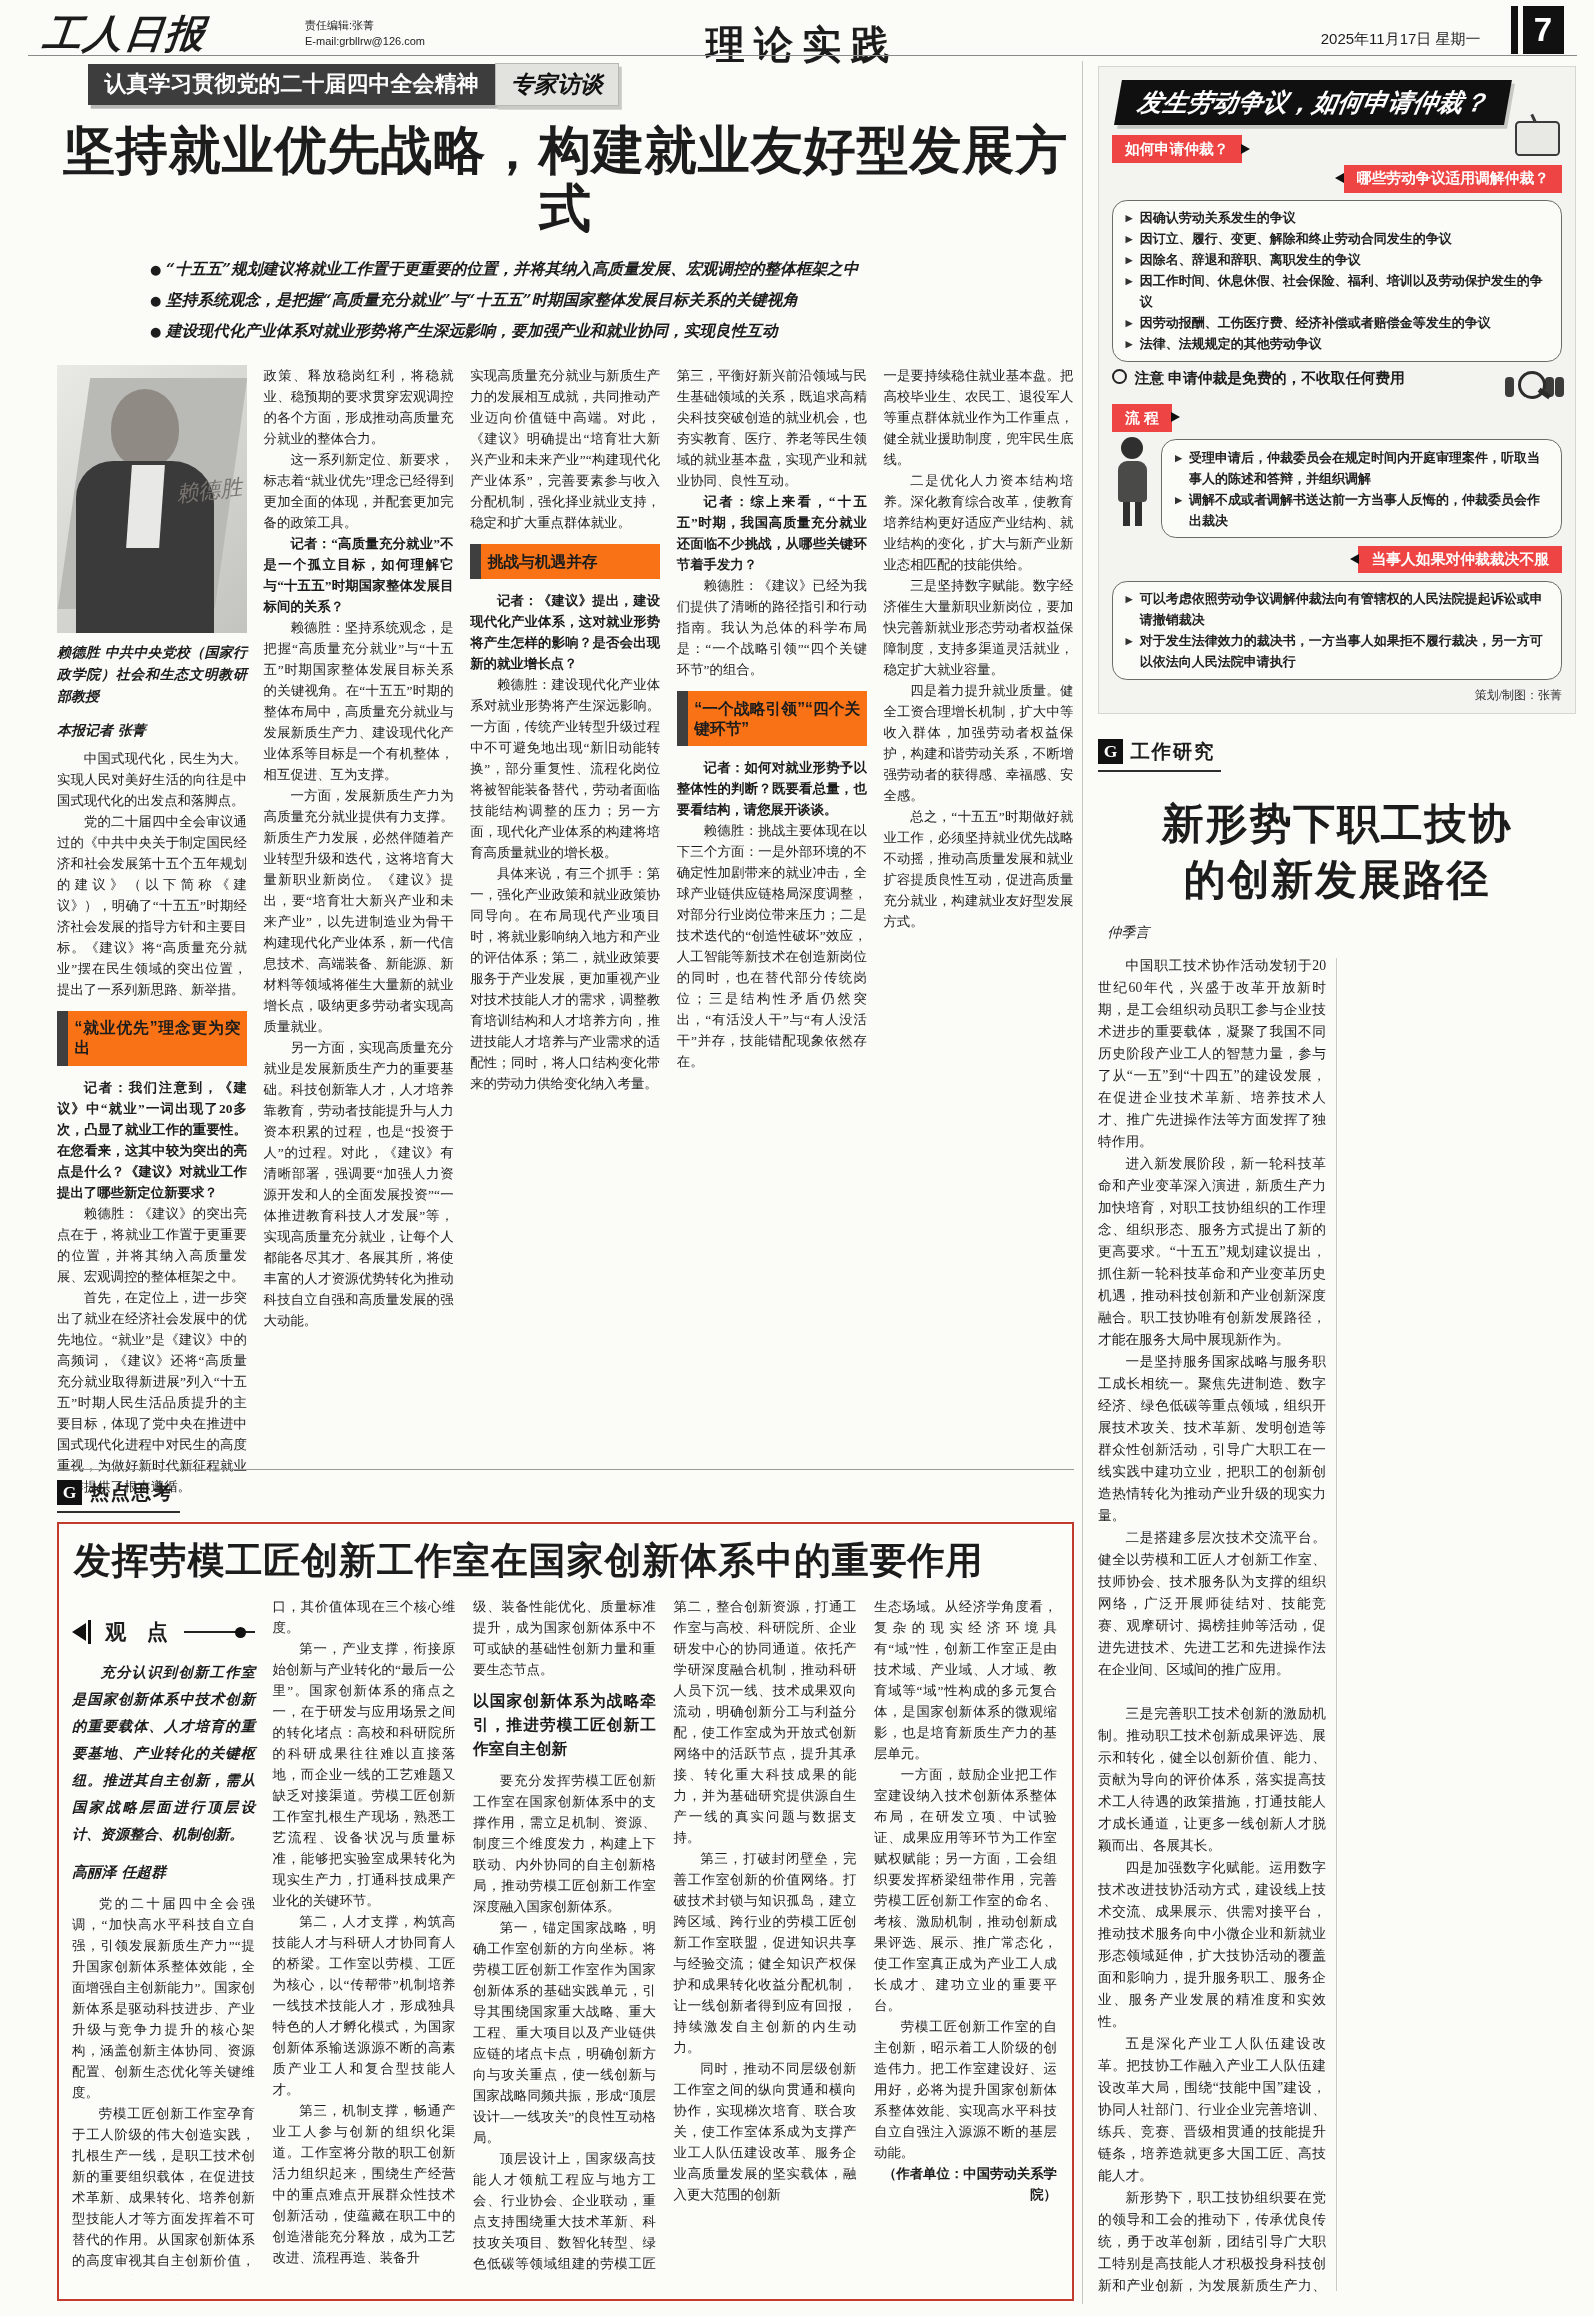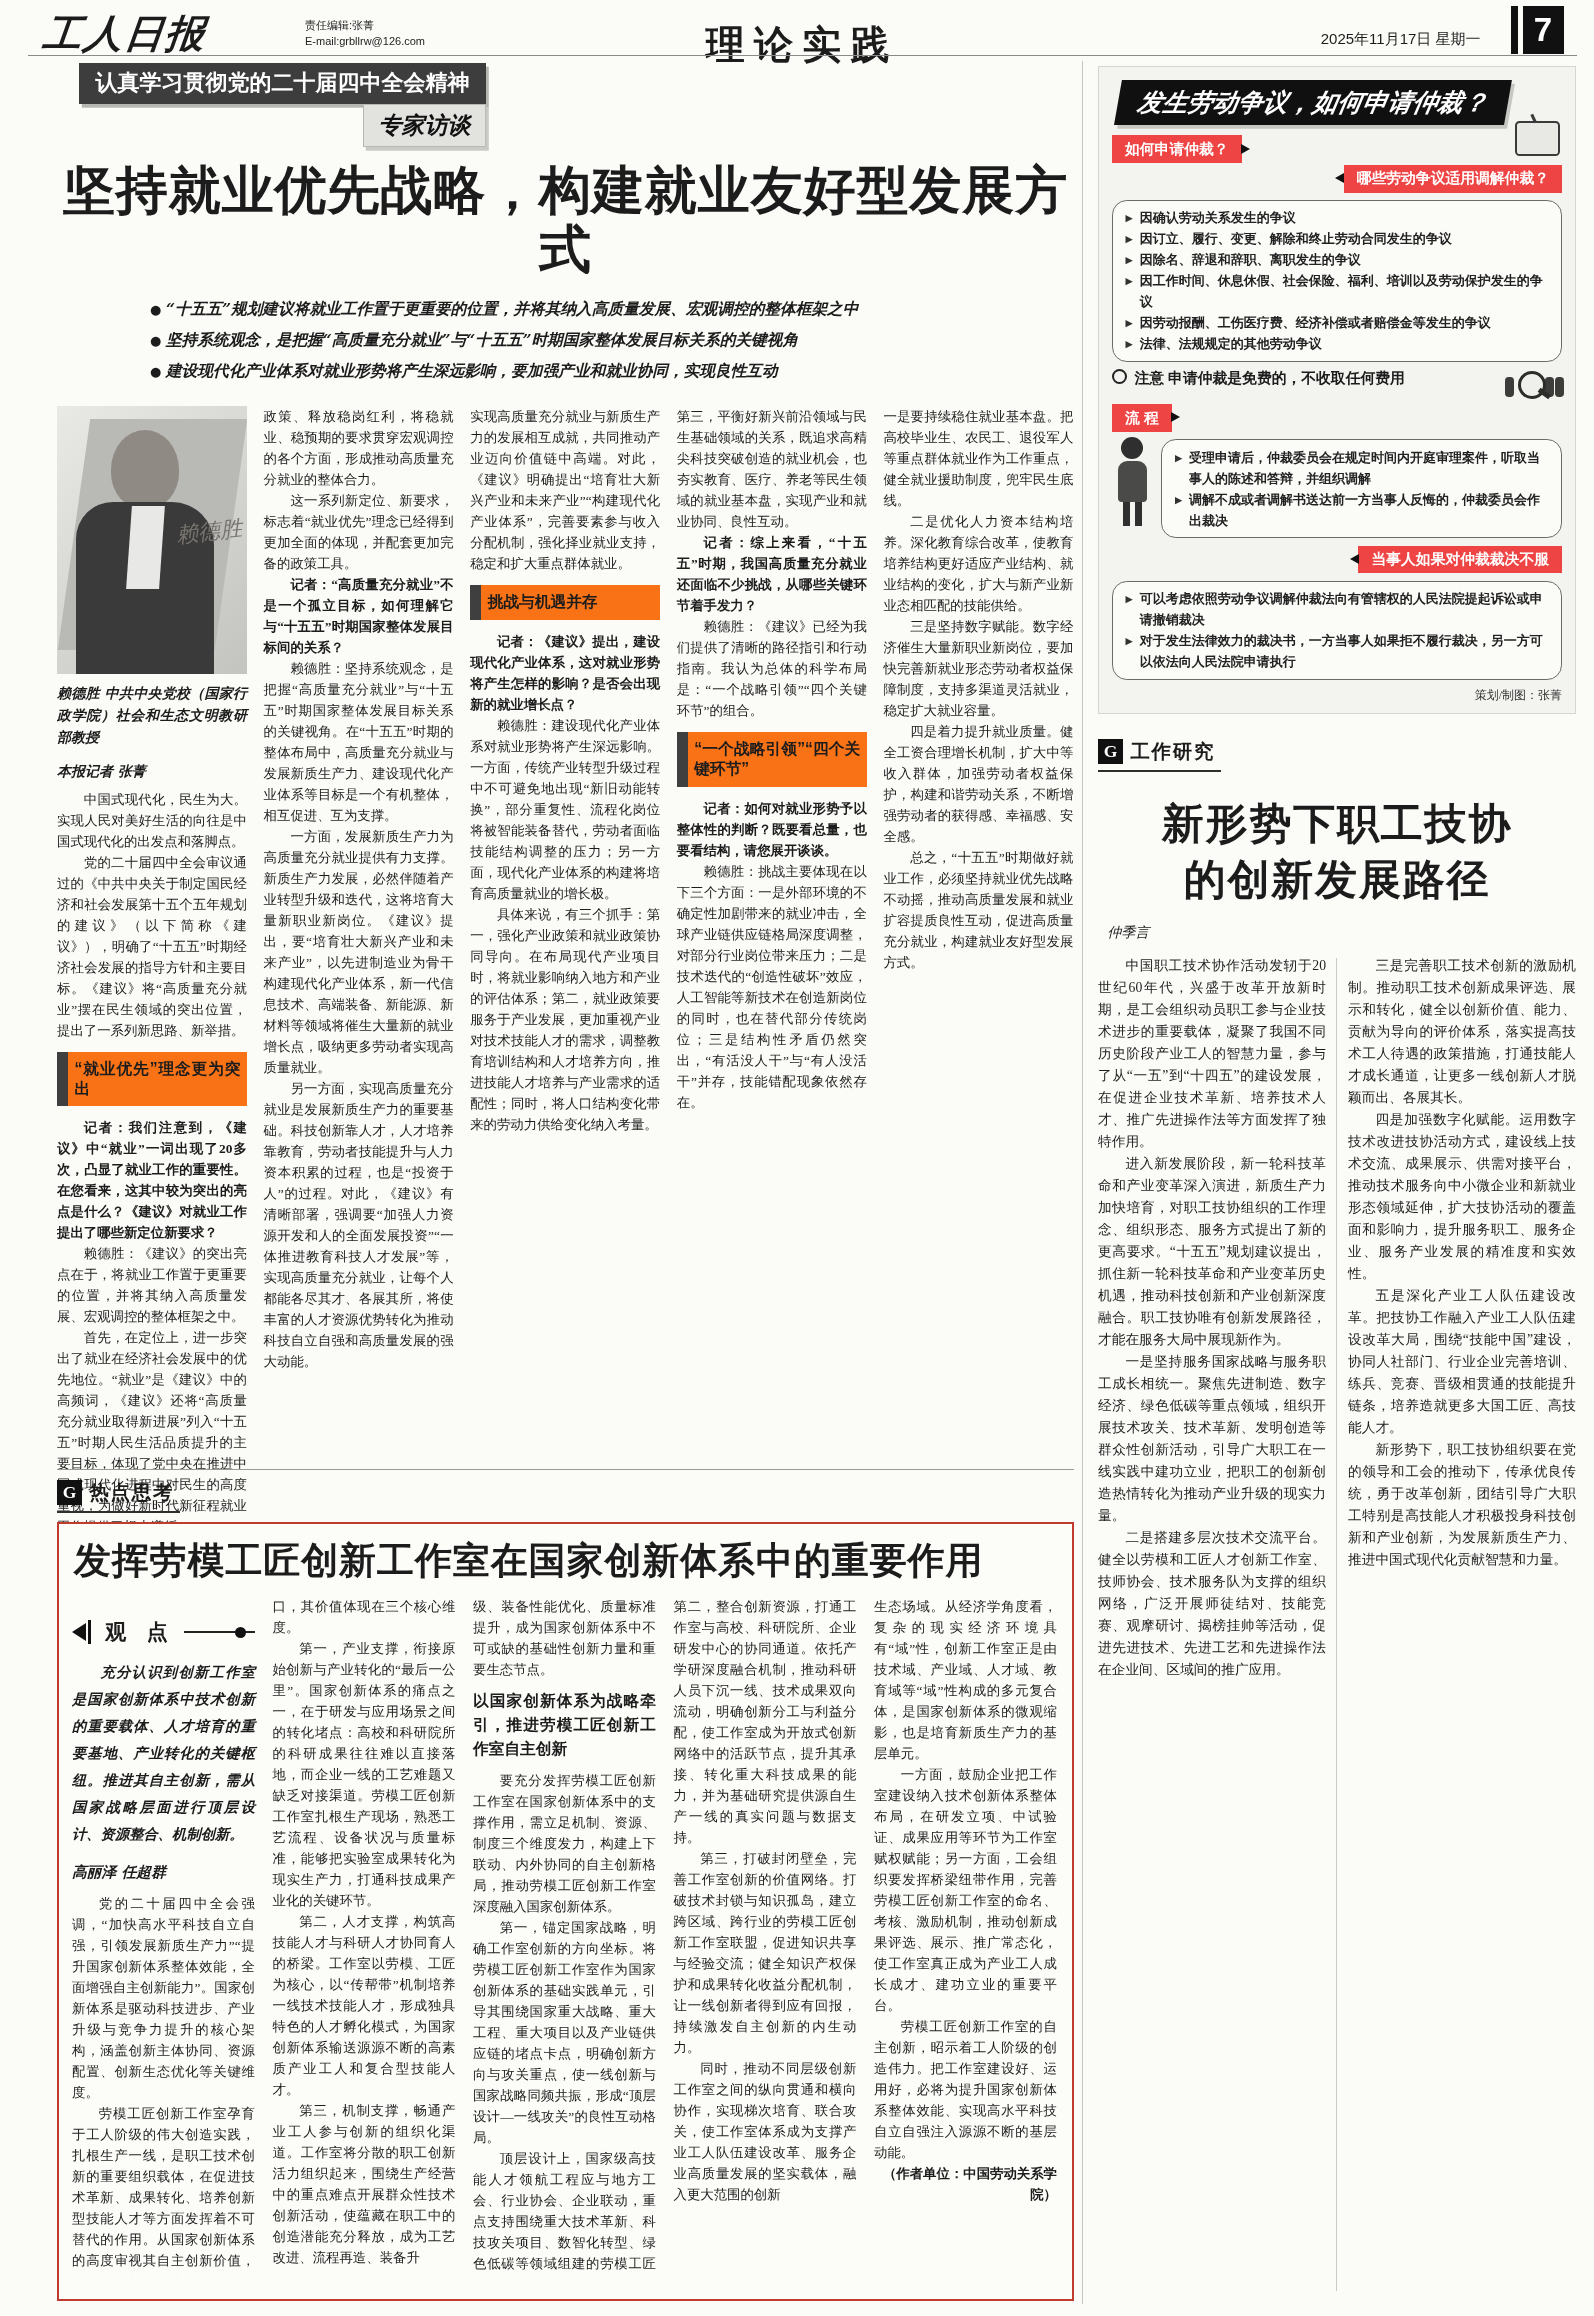--- a/index.html
+++ b/index.html
@@ -14,21 +14,21 @@
   .section-title{position:absolute;left:50%;top:12px;transform:translateX(-50%);
        font-family:"Liberation Sans",sans-serif;font-weight:900;font-size:39px;letter-spacing:9.2px;}
   .mast-date{position:absolute;right:96px;top:24px;font-size:15px;font-family:"Liberation Sans",sans-serif;}
   .page-no{position:absolute;right:13px;top:0;display:flex;align-items:stretch;height:48px;}
   .page-no .bar{width:6.5px;background:#111;margin-right:4.6px;}
   .page-no .num{width:41px;background:#111;color:#fff;font:900 33px/48px "Liberation Sans",sans-serif;text-align:center;}
   .top-rule{position:absolute;top:55px;left:28px;right:18.5px;border-top:0.9px solid #8a8a8a;}
   .main-divider{position:absolute;left:1082px;top:61px;width:0.9px;height:2243px;background:#c5c5c2;}
   
   .left-region{position:absolute;left:57px;top:63px;width:1017px;}
-  .banner{display:flex;margin-left:22px;align-items:flex-end;width:fit-content;flex-direction:column;}
+  .banner{display:flex;margin-left:31px;align-items:center;width:fit-content;}
   .banner-main{background:#3d3d3d;color:#fff;font:bold 22px/26px "Liberation Sans",sans-serif;
        padding:7.4px 16.6px;box-shadow:2.8px 3.7px 0 #b5b5b2;}
   .banner-tag{background:#e2e2df;color:#111;border:0.9px solid #b8b8b5;font-style:italic;font-weight:bold;
        font-size:23px;line-height:26px;padding:7.4px 14.8px;font-family:"DejaVu Serif",serif;box-shadow:2.8px 3.7px 0 #c9c9c6;}
   .main-headline{margin:14.8px 0 0;text-align:center;font:900 52px/1.12 "Liberation Sans",sans-serif;letter-spacing:0.9px;}
   .bullets{margin:16.6px auto 0;width:831px;list-style:none;padding:0;}
   .bullets li{font:bold italic 15.7px/30px "DejaVu Serif",serif;}
   .bullets li::before{content:"●  ";font-style:normal;font-size:13px;}
   .cols{display:flex;gap:16.6px;margin-top:18.5px;height:1156px;overflow:hidden;}
   .col{width:190px;flex:0 0 190px;font-size:13.4px;line-height:21px;text-align:justify;}
@@ -96,21 +96,21 @@
   .mag{margin-left:auto;position:relative;width:59px;height:31px;}
   .mag .c1,.mag .c2,.mag .c3{position:absolute;top:7.4px;width:9.2px;height:20px;background:#3c3c3a;border-radius:3.7px;}
   .mag .c1{left:1.8px}.mag .c2{left:42px}.mag .c3{left:52px}
   .mag .glass{position:absolute;left:14.8px;top:1.8px;width:22px;height:22px;border:3.7px solid #2c2c2a;border-radius:50%;background:#efefec;}
   .mag .handle{position:absolute;left:35px;top:22px;width:13px;height:4.6px;background:#2c2c2a;transform:rotate(35deg);}
   .arb-credit{text-align:right;font:12px "Liberation Serif",serif;color:#333;margin-top:3.7px;clear:both;}
   
   .wr{position:absolute;left:1098px;top:738px;width:478px;}
   .wr-headline{margin:24px 0 14.8px;text-align:center;font:900 42px/1.35 "Liberation Sans",sans-serif;white-space:pre-line;letter-spacing:1.8px;}
   .wr-author{font:italic 14px "DejaVu Serif",serif;margin:0 0 13px 9.2px;}
-  .wr-cols{display:flex;gap:22px;height:1340px;overflow:hidden;position:relative;}
+  .wr-cols{display:flex;gap:22px;height:1340px;overflow:hidden;position:relative;flex-direction:column;}
   .wr-col{width:228px;flex:0 0 228px;font-size:13.7px;line-height:22px;text-align:justify;}
   .wr-divrule{position:absolute;left:238px;top:3.7px;bottom:3.7px;width:0.9px;background:#c9c9c5;}
 </style>
 </head>
 <body>
 
 <div class="page">
 
   <div class="masthead">
     <div class="paper-logo">工人日报</div>

